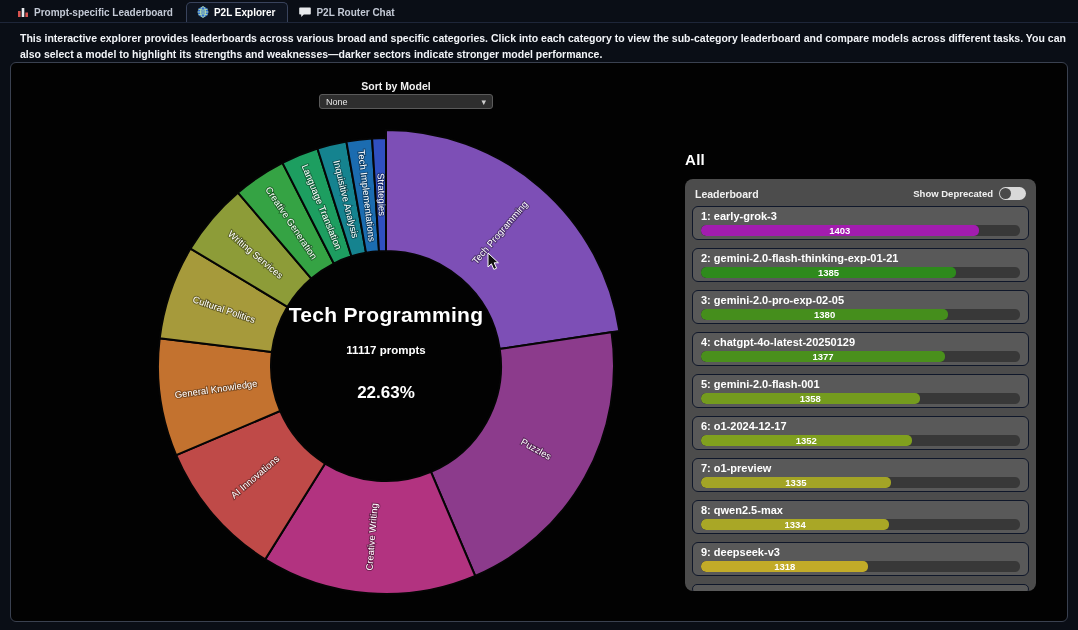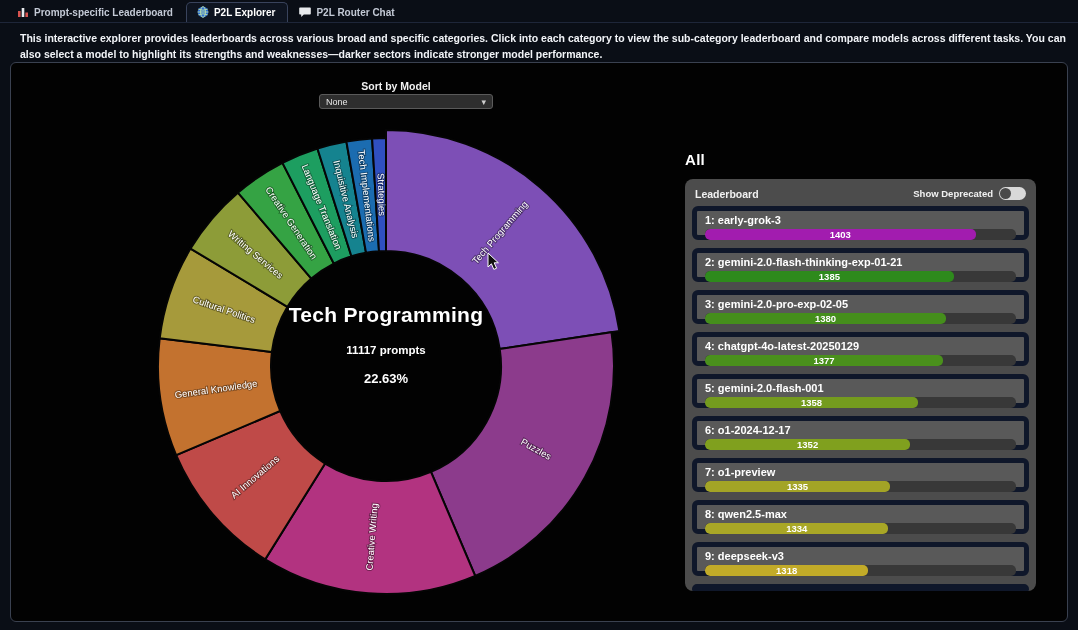--- a/index.html
+++ b/index.html
@@ -32,42 +32,42 @@
   .sort-select .chev { margin-left:auto; font-size:9px; color:#cfcfcf; }
 
   
   .donut-wrap { position:absolute; left:133px; top:61px; width:484px; height:484px; }
   .donut-label { font-size:9.5px; fill:#ffffff; text-anchor:middle; dominant-baseline:middle;
                  paint-order:stroke; stroke:rgba(0,0,0,0.35); stroke-width:2px; }
   .center-box { position:absolute; left:253px; top:238px; width:244px; text-align:center;
                 pointer-events:none; }
   .center-title { font-size:21px; font-weight:600; line-height:1.3; letter-spacing:0.3px; }
   .center-prompts { margin-top:16px; font-size:11.5px; font-weight:600; }
-  .center-pct { margin-top:15px; font-size:13px; font-weight:600; }
+  .center-pct { margin-top:27px; font-size:17px; font-weight:600; }
   .cursor { position:absolute; left:476px; top:189px; width:13px; height:19px; }
 
   
   .right-col { position:absolute; left:674px; top:88px; width:351px; }
   .all-title { font-size:15px; font-weight:700; letter-spacing:0.3px; }
   .prompt-count { margin-top:15px; font-size:11px; font-weight:600; color:#f0f0f0; }
 
   .lb-panel { margin-top:11px; background:#4c4c4c; border-radius:8px;
               padding:6px 7px 7px 7px; height:412px; overflow:hidden; }
   .lb-head { display:flex; align-items:center; justify-content:space-between;
              padding:2px 3px 6px 3px; }
   .lb-title { font-size:10.5px; font-weight:700; color:#f2f2f2; }
   .lb-toggle-row { display:flex; align-items:center; gap:6px; }
   .lb-toggle-label { font-size:9.5px; font-weight:700; color:#f2f2f2; }
   .toggle { width:27px; height:13px; background:#d9d9d9; border-radius:7px;
             position:relative; cursor:pointer; }
   .toggle .knob { position:absolute; left:1px; top:1px; width:11px; height:11px;
                   border-radius:50%; background:#4a4a4a; }
 
   .lb-list { }
-  .lb-entry { background:#595959; border:5px solid #0f172a; border-radius:6px;
+  .lb-entry { background:#595959; border:1px solid #0f172a; border-radius:6px;
               padding:3px 8px 5px 8px; margin-bottom:8px; height:34px; }
   .lb-entry-label { font-size:11px; font-weight:700; color:#ffffff; white-space:nowrap;
                     overflow:hidden; }
   .lb-bar-track { margin-top:3px; height:11px; background:#383838; border-radius:5px;
                   overflow:hidden; }
   .lb-bar-fill { height:100%; border-radius:5px; display:flex; align-items:center;
                  justify-content:center; font-size:9.5px; font-weight:700; color:#fff; }
   .lb-entry.stub { height:10px; padding:0; }
 </style>
 </head>

